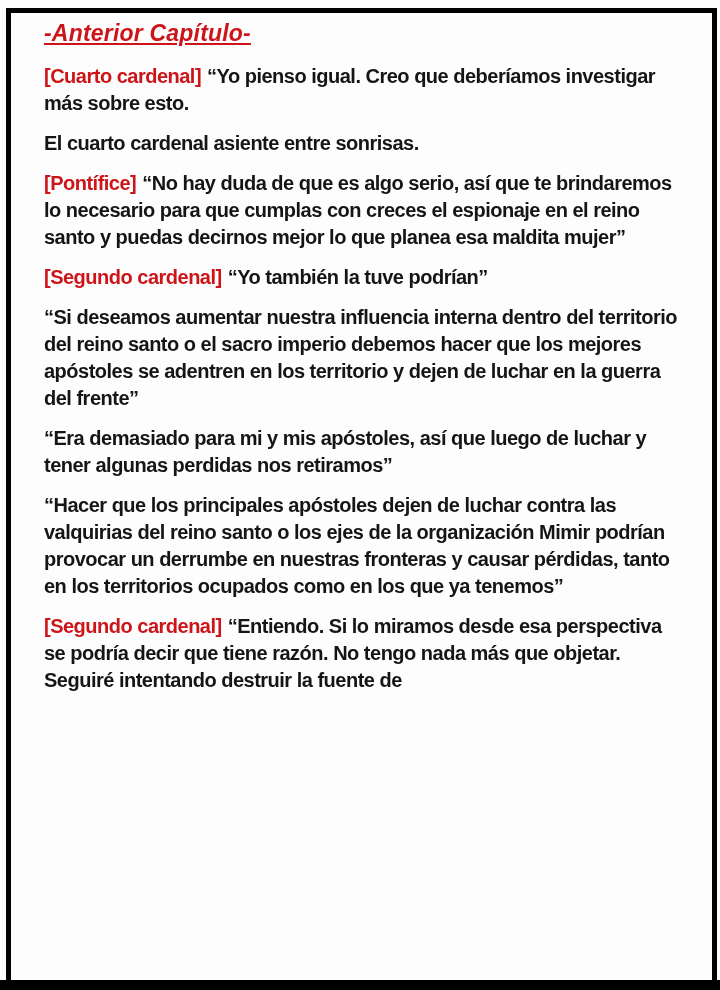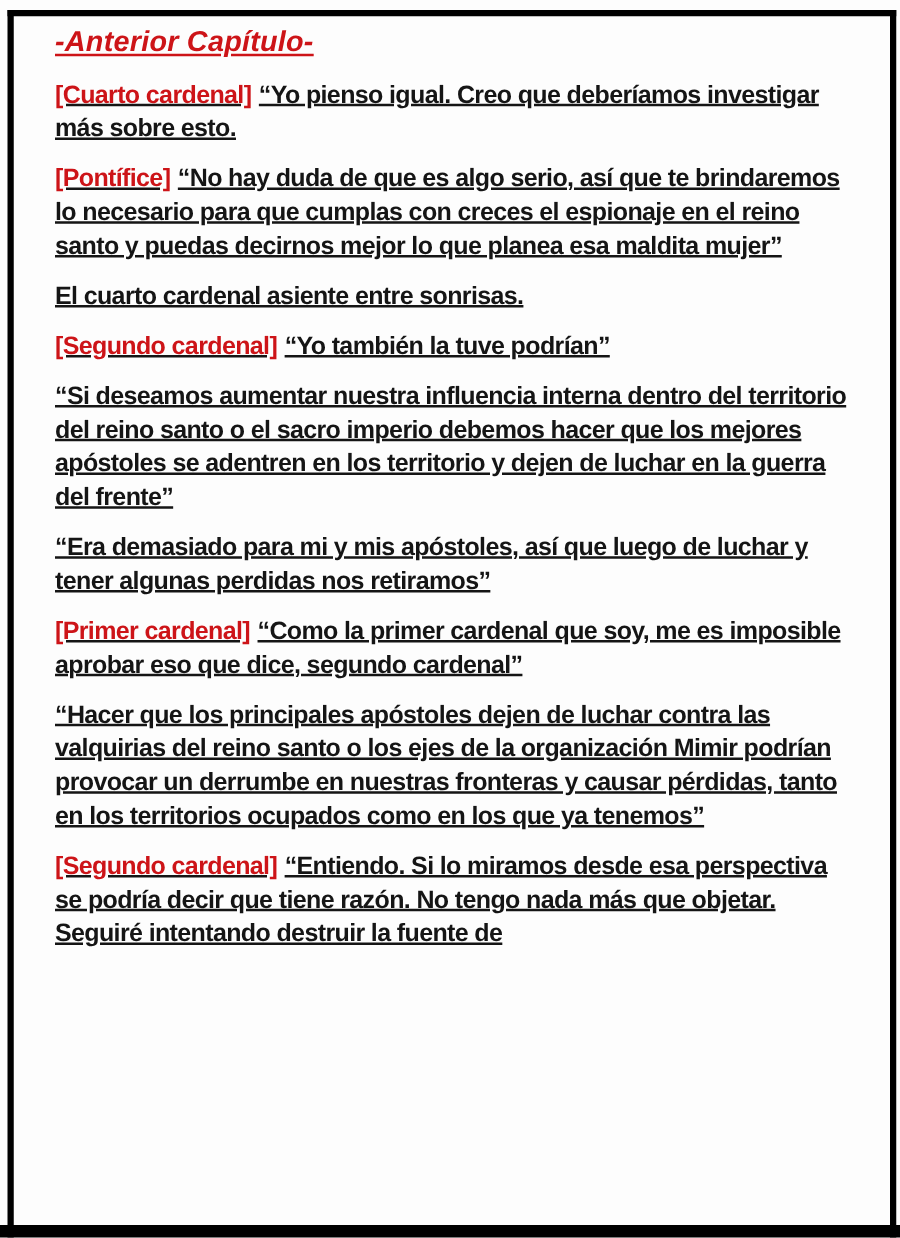--- a/index.html
+++ b/index.html
@@ -36,21 +36,20 @@
     letter-spacing: 0.2px;
   }
   .para {
     margin: 0 0 13px 0;
     font-size: 20px;
     font-weight: bold;
     line-height: 27px;
     letter-spacing: -0.5px;
     color: #151515;
     text-align: left;
-    text-decoration: underline;
   }
   .speaker-tag {
     color: #cd1418;
   }
   .speaker-tag:not(:empty) {
     margin-right: 0.3em;
   }
 </style>
 </head>
 <body>
@@ -62,44 +61,41 @@
 
 <div class="content">
 
   <h1 class="chapter-title">-Anterior Capítulo-</h1>
 
   <p class="para">
     <span class="speaker-tag">[Cuarto cardenal]</span><span>“Yo pienso igual. Creo que deberíamos investigar más sobre esto.</span>
   </p>
 
   <p class="para">
-    <span class="speaker-tag">[Pontífice]</span><span>“No hay duda de que es algo serio, así que te brindaremos lo necesario para que cumplas con creces el espionaje en el reino santo y puedas decirnos mejor lo que planea esa maldita mujer”</span>
+    <span>El cuarto cardenal asiente entre sonrisas.</span>
   </p>
 
   <p class="para">
-    <span>El cuarto cardenal asiente entre sonrisas.</span>
+    <span class="speaker-tag">[Pontífice]</span><span>“No hay duda de que es algo serio, así que te brindaremos lo necesario para que cumplas con creces el espionaje en el reino santo y puedas decirnos mejor lo que planea esa maldita mujer”</span>
   </p>
 
   <p class="para">
     <span class="speaker-tag">[Segundo cardenal]</span><span>“Yo también la tuve podrían”</span>
   </p>
 
 
   <p class="para">
     <span>“Si deseamos aumentar nuestra influencia interna dentro del territorio del reino santo o el sacro imperio debemos hacer que los mejores apóstoles se adentren en los territorio y dejen de luchar en la guerra del frente”</span>
   </p>
 
   <p class="para">
     <span>“Era demasiado para mi y mis apóstoles, así que luego de luchar y tener algunas perdidas nos retiramos”</span>
   </p>
 
 
-  <p class="para">
-    <span class="speaker-tag">[Primer cardenal]</span><span>“Como la primer cardenal que soy, me es imposible aprobar eso que dice, segundo cardenal”</span>
-  </p>
 
   <p class="para">
     <span>“Hacer que los principales apóstoles dejen de luchar contra las valquirias del reino santo o los ejes de la organización Mimir podrían provocar un derrumbe en nuestras fronteras y causar pérdidas, tanto en los territorios ocupados como en los que ya tenemos”</span>
   </p>
 
   <p class="para">
     <span class="speaker-tag">[Segundo cardenal]</span><span>“Entiendo. Si lo miramos desde esa perspectiva se podría decir que tiene razón. No tengo nada más que objetar. Seguiré intentando destruir la fuente de</span>
   </p>
 
 </div>

